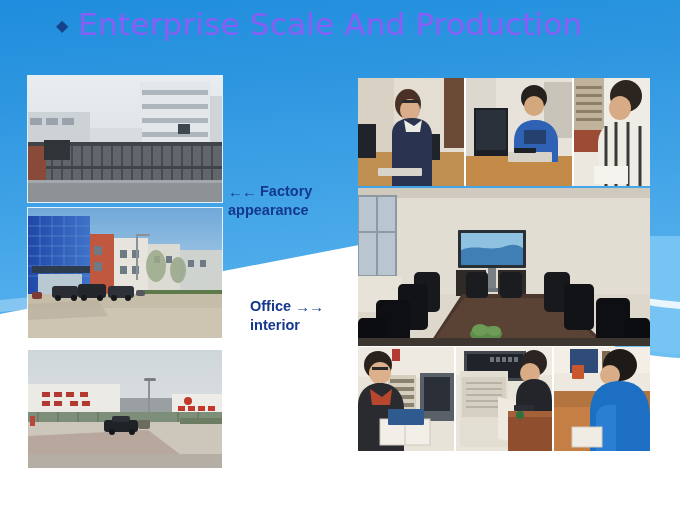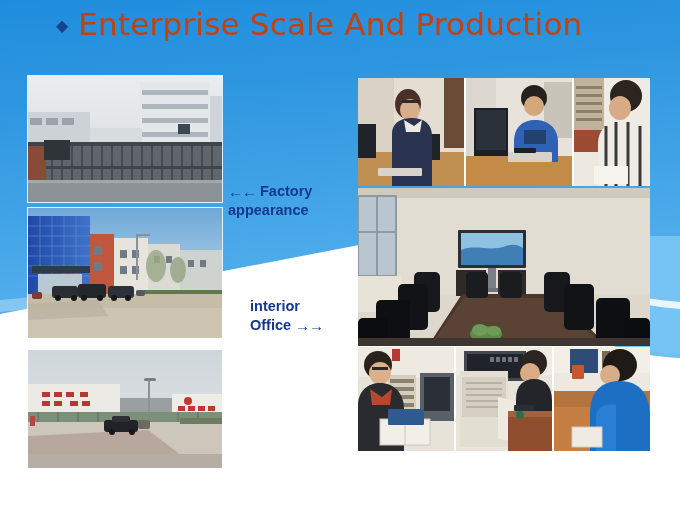--- a/index.html
+++ b/index.html
@@ -58,21 +58,21 @@
     align-items: center;
     gap: 10px;
   }
   .title-bullet {
     color: #16418c;
     font-size: 16px;
     line-height: 1;
     transform: translateY(2px);
   }
   .title-text {
-    color: #c2410c;
+    color: #8b5cf6;
     font-family: "DejaVu Sans", sans-serif;
     font-size: 31px;
     font-weight: 400;
     letter-spacing: 0.2px;
     white-space: nowrap;
   }
 
   
   .photo {
     position: absolute;
@@ -531,22 +531,22 @@
     <div class="line l1">
       <span class="arrows">←←</span>
       <span>Factory</span>
     </div>
     <div class="line l2">
       <span>appearance</span>
     </div>
   </div>
 
   <div class="callout callout-office">
-    <div class="line l2">
-      <span>interior</span>
-    </div>
     <div class="line l1">
       <span class="squiggle">Office</span>
       <span class="arrows">→→</span>
     </div>
+    <div class="line l2">
+      <span>interior</span>
+    </div>
   </div>
 
 </div>
 
 </body></html>

